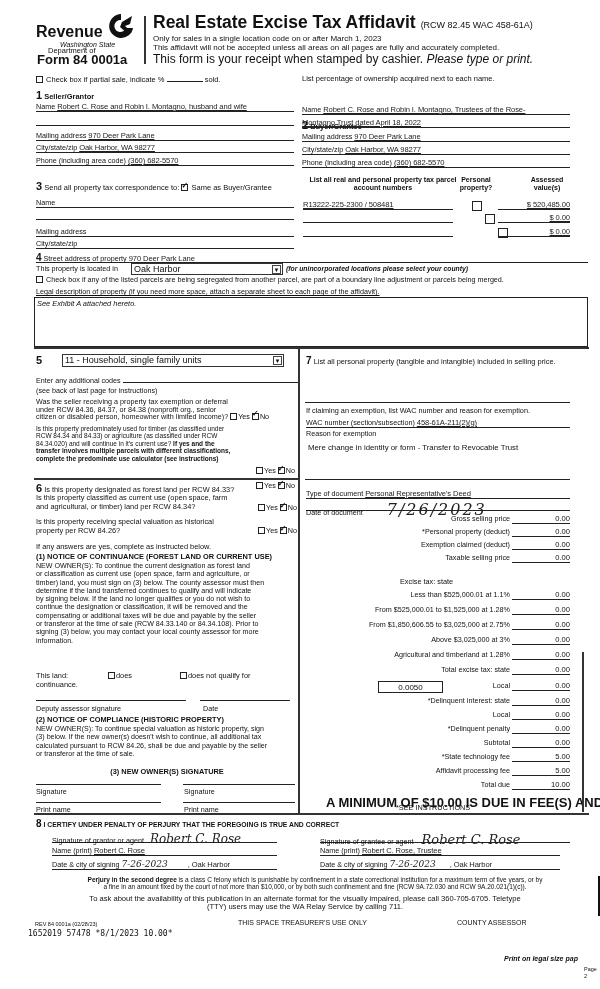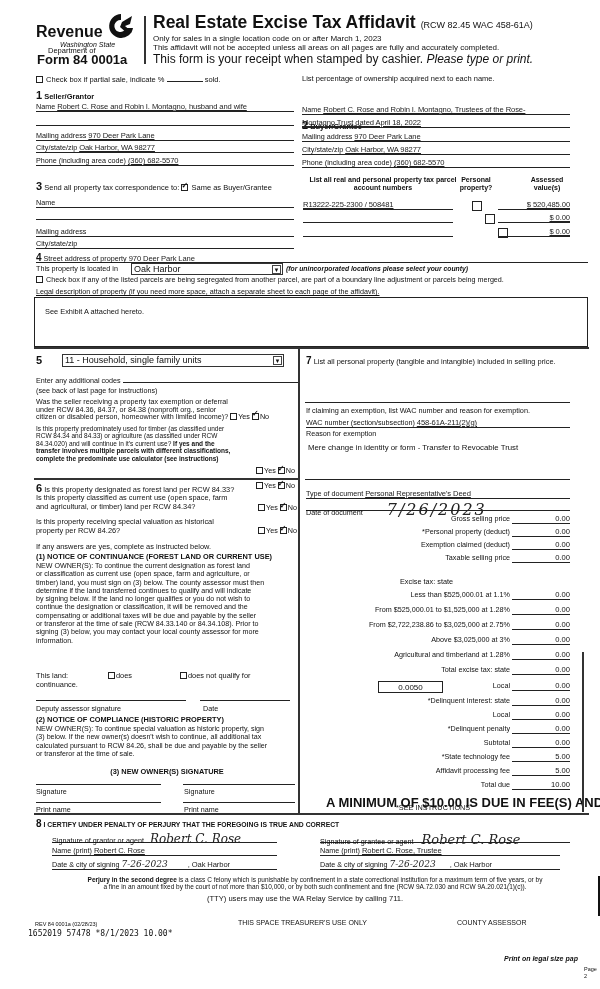--- a/index.html
+++ b/index.html
@@ -143,21 +143,21 @@
 <div class="select" style="left:131px;top:263px;width:152px;">
   <span>Oak Harbor</span>
   <span class="arrow">▼</span>
 </div>
 <div class="abs bold" style="left:286px;top:265px;font-style:italic;font-size:6.8px;">(for unincorporated locations please select your county)</div>
 <div class="abs" style="left:36px;top:276px;white-space:nowrap;font-size:7.2px;">
   <span class="cb"></span>
   <span>Check box if any of the listed parcels are being segregated from another parcel, are part of a boundary line adjustment or parcels being merged.</span>
 </div>
 <div class="abs" style="left:36px;top:288px;text-decoration:underline;font-size:7.2px;">Legal description of property (if you need more space, attach a separate sheet to each page of the affidavit).</div>
-<div class="abs" style="left:34px;top:297px;width:554px;height:50px;border:1px solid #222;padding:10px;">
+<div class="abs" style="left:34px;top:297px;width:554px;height:50px;border:1px solid #222;padding:2px;font-style:italic;">
   <span style="font-size:7.4px;">See Exhibit A attached hereto.</span>
 </div>
 
 <div class="hr" style="left:34px;top:347px;width:555px;"></div>
 <div class="vr" style="left:298px;top:349px;height:464px;width:1.5px;"></div>
 
 
 <div class="abs secnum" style="left:36px;top:354px;">5</div>
 <div class="select" style="left:62px;top:354px;width:222px;height:13px;">
   <span>11 - Household, single family units</span>
@@ -293,21 +293,21 @@
     <div class="abs" style="left: 524px; top: 540px; width: 46px; text-align: right; border-bottom: 1px solid rgb(34, 34, 34); font-size: 7.6px; height: 10px;">0.00</div>
     <div class="abs" style="right: 90px; top: 554px; text-align: right; white-space: nowrap; font-size: 7.2px;">Taxable selling price</div>
     <div class="abs" style="left: 512px; top: 562px; width: 12px; border-bottom: 1px solid rgb(34, 34, 34);"></div>
     <div class="abs" style="left: 524px; top: 553px; width: 46px; text-align: right; border-bottom: 1px solid rgb(34, 34, 34); font-size: 7.6px; height: 10px;">0.00</div>
     <div class="abs" style="right: 90px; top: 591px; text-align: right; white-space: nowrap; font-size: 7.2px;">Less than $525,000.01 at 1.1%</div>
     <div class="abs" style="left: 512px; top: 599px; width: 12px; border-bottom: 1px solid rgb(34, 34, 34);"></div>
     <div class="abs" style="left: 524px; top: 590px; width: 46px; text-align: right; border-bottom: 1px solid rgb(34, 34, 34); font-size: 7.6px; height: 10px;">0.00</div>
     <div class="abs" style="right: 90px; top: 606px; text-align: right; white-space: nowrap; font-size: 7.2px;">From $525,000.01 to $1,525,000 at 1.28%</div>
     <div class="abs" style="left: 512px; top: 614px; width: 12px; border-bottom: 1px solid rgb(34, 34, 34);"></div>
     <div class="abs" style="left: 524px; top: 605px; width: 46px; text-align: right; border-bottom: 1px solid rgb(34, 34, 34); font-size: 7.6px; height: 10px;">0.00</div>
-    <div class="abs" style="right: 90px; top: 621px; text-align: right; white-space: nowrap; font-size: 7.2px;">From $2,722,238.86 to $3,025,000 at 2.75%</div>
+    <div class="abs" style="right: 90px; top: 621px; text-align: right; white-space: nowrap; font-size: 7.2px;">From $1,850,606.55 to $3,025,000 at 2.75%</div>
     <div class="abs" style="left: 512px; top: 629px; width: 12px; border-bottom: 1px solid rgb(34, 34, 34);"></div>
     <div class="abs" style="left: 524px; top: 620px; width: 46px; text-align: right; border-bottom: 1px solid rgb(34, 34, 34); font-size: 7.6px; height: 10px;">0.00</div>
     <div class="abs" style="right: 90px; top: 636px; text-align: right; white-space: nowrap; font-size: 7.2px;">Above $3,025,000 at 3%</div>
     <div class="abs" style="left: 512px; top: 644px; width: 12px; border-bottom: 1px solid rgb(34, 34, 34);"></div>
     <div class="abs" style="left: 524px; top: 635px; width: 46px; text-align: right; border-bottom: 1px solid rgb(34, 34, 34); font-size: 7.6px; height: 10px;">0.00</div>
     <div class="abs" style="right: 90px; top: 651px; text-align: right; white-space: nowrap; font-size: 7.2px;">Agricultural and timberland at 1.28%</div>
     <div class="abs" style="left: 512px; top: 659px; width: 12px; border-bottom: 1px solid rgb(34, 34, 34);"></div>
     <div class="abs" style="left: 524px; top: 650px; width: 46px; text-align: right; border-bottom: 1px solid rgb(34, 34, 34); font-size: 7.6px; height: 10px;">0.00</div>
     <div class="abs" style="right: 90px; top: 666px; text-align: center; white-space: nowrap; font-size: 7.2px;">Total excise tax: state</div>
     <div class="abs" style="left: 512px; top: 674px; width: 12px; border-bottom: 1px solid rgb(34, 34, 34);"></div>
@@ -381,20 +381,21 @@
   <span class="hand" style="font-size:9px;">7-26-2023</span>
   <span class="fill" style="margin-left:12px;text-decoration:none;">, Oak Harbor</span>
 </div>
 
 
 <div class="abs" style="left:30px;top:876px;width:570px;font-size:6.5px;text-align:center;line-height:1.15;white-space:nowrap;">
   <div><b>Perjury in the second degree</b><span> is a class C felony which is punishable by confinement in a state correctional institution for a maximum term of five years, or by</span></div>
   <div>a fine in an amount fixed by the court of not more than $10,000, or by both such confinement and fine (RCW 9A.72.030 and RCW 9A.20.021(1)(c)).</div>
 </div>
 <div class="abs" style="left:30px;top:895px;width:550px;font-size:7.6px;text-align:center;line-height:1.05;">
+  <div>To ask about the availability of this publication in an alternate format for the visually impaired, please call 360-705-6705. Teletype</div>
   <div>(TTY) users may use the WA Relay Service by calling 711.</div>
 </div>
 <div class="abs" style="left:35px;top:921px;font-size:5.5px;">REV 84 0001a (02/28/23)</div>
 <div class="abs" style="left:238px;top:919px;font-size:7px;">THIS SPACE TREASURER'S USE ONLY</div>
 <div class="abs" style="left:457px;top:919px;font-size:7px;">COUNTY ASSESSOR</div>
 <div class="abs" style="left:28px;top:929px;font-family:'DejaVu Sans Mono',monospace;font-size:8px;">1652019 57478 *8/1/2023 10.00*</div>
 <div class="abs bold" style="left:504px;top:955px;font-size:7px;font-style:italic;white-space:nowrap;">Print on legal size pap</div>
 <div class="abs" style="left:584px;top:966px;font-size:5.5px;">Page 2</div>
 <div class="vr" style="left:598px;top:876px;height:40px;width:2px;background:#111;"></div>
 

